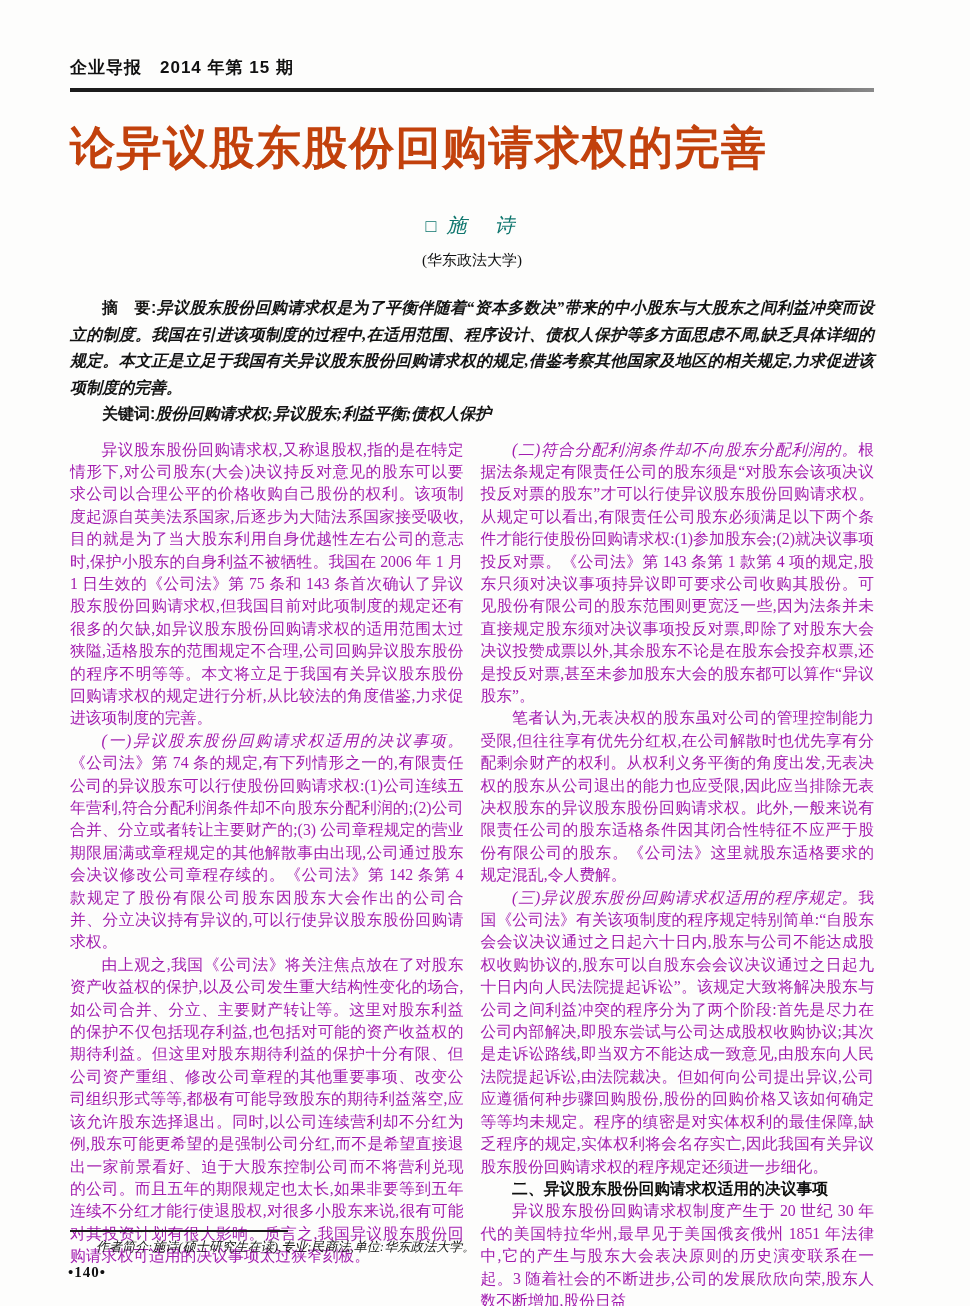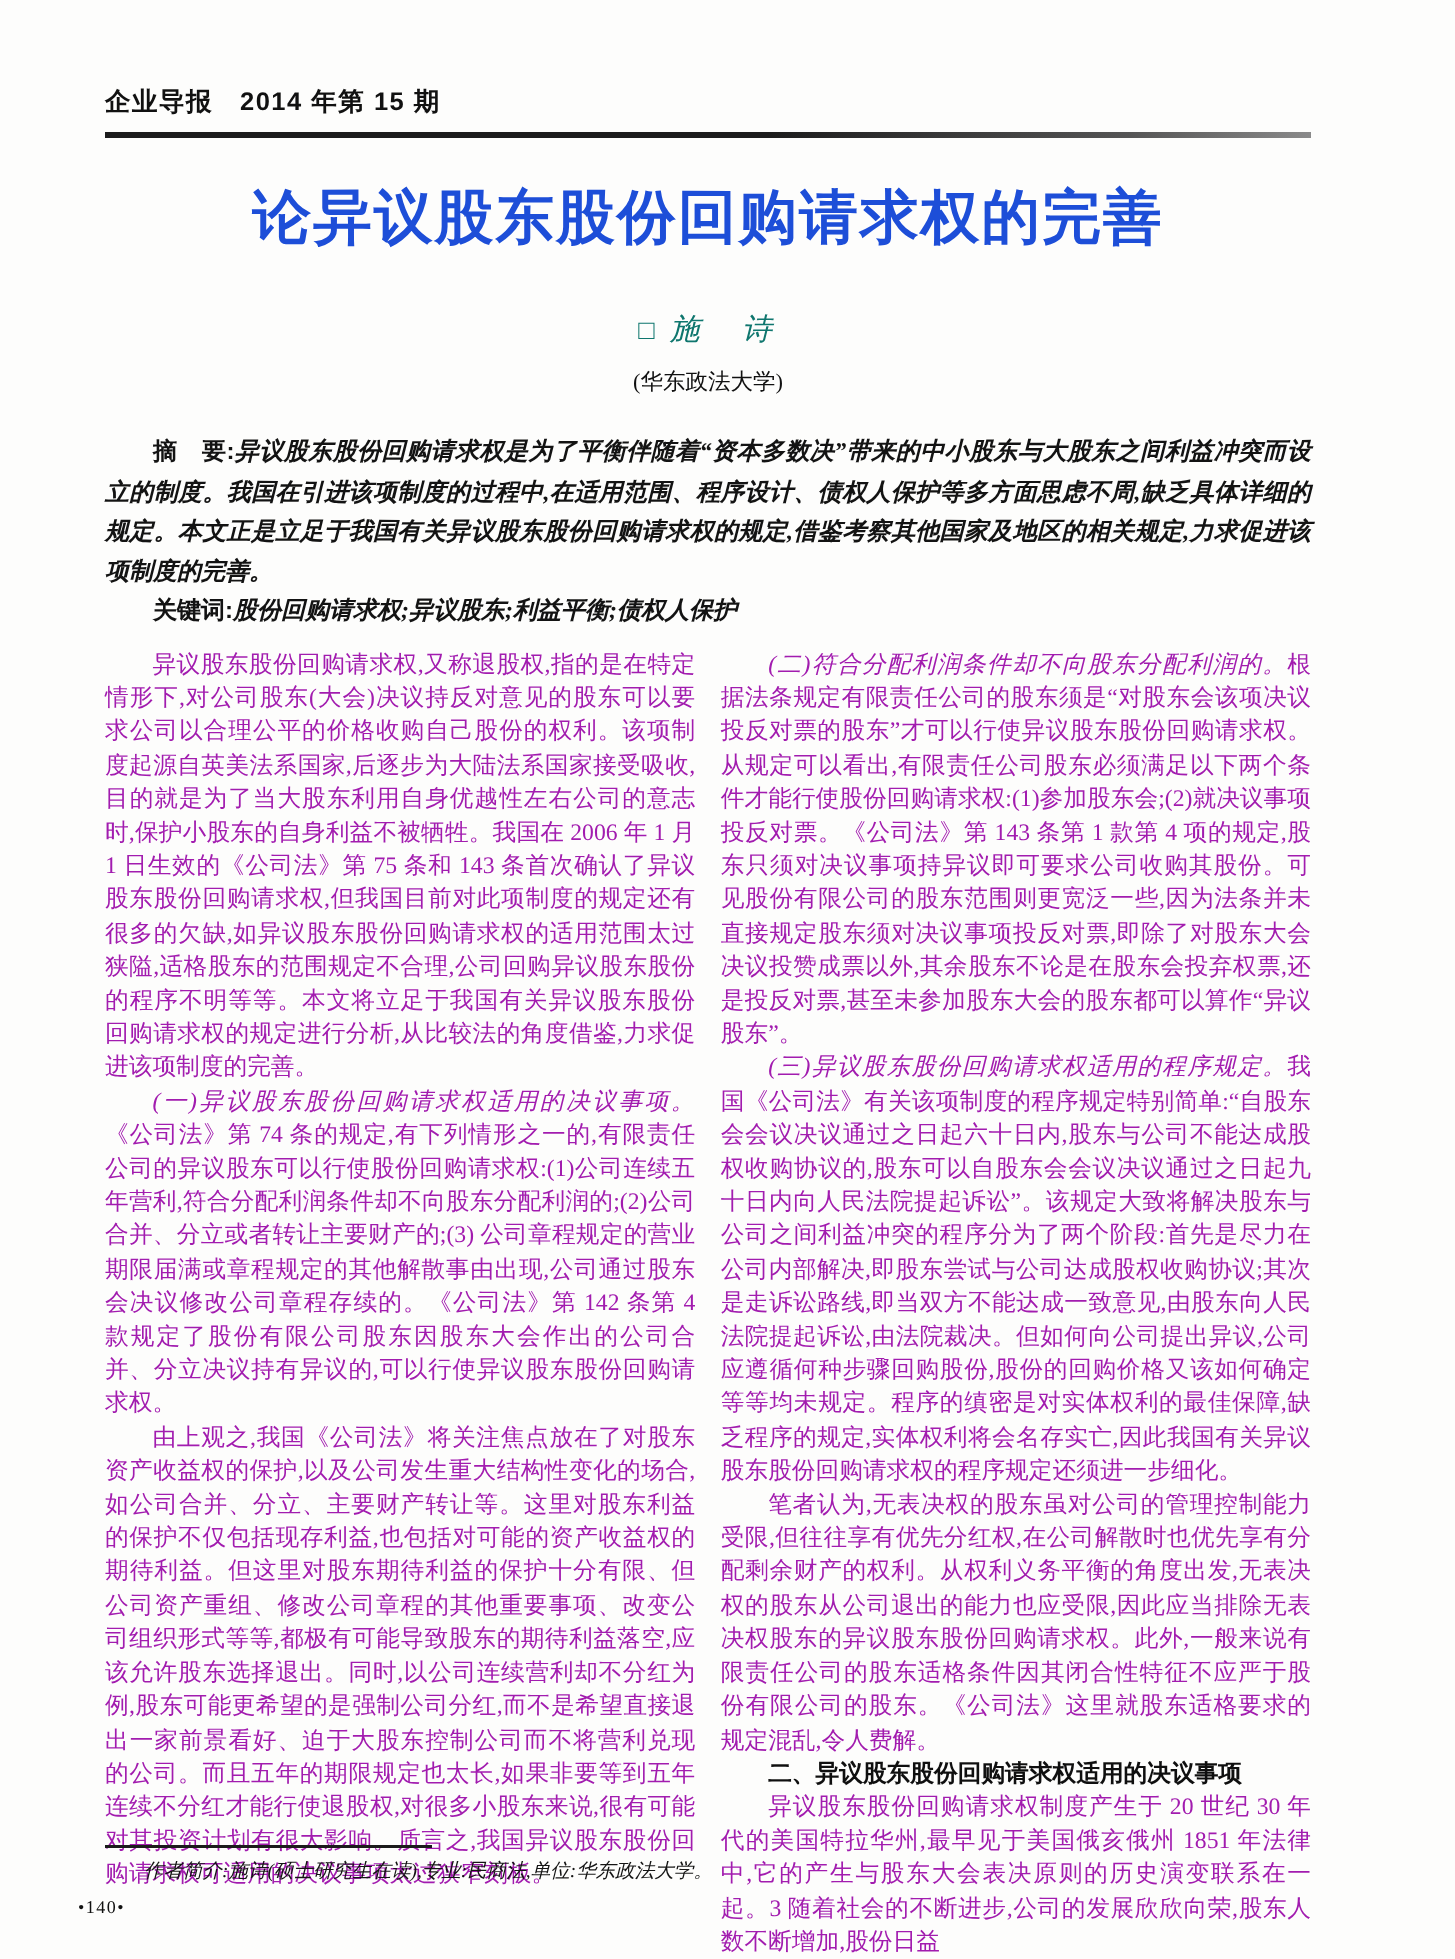--- a/index.html
+++ b/index.html
@@ -22,26 +22,26 @@
     letter-spacing: 1px;
     color: #111;
   }
   .header-rule {
     margin-top: 9px;
     height: 4px;
     background: linear-gradient(to right, #1c1c1c 0%, #1c1c1c 55%, #3a3a3a 70%, #555 85%, #8a8a8a 100%);
   }
   .title {
     margin: 26px 0 0 0;
-    text-align: center;
+    text-align: left;
     font-family: "Liberation Sans", "DejaVu Sans", sans-serif;
     font-weight: 900;
-    font-size: 39px;
+    font-size: 45px;
     letter-spacing: 1.5px;
-    color: #1d4ed8;
+    color: #c2410c;
   }
   .author-line {
     margin-top: 34px;
     text-align: center;
     font-size: 20px;
     font-style: italic;
     letter-spacing: 4px;
     color: #0f766e;
   }
   .author-marker {
@@ -113,24 +113,24 @@
     left: 70px;
     top: 1238px;
     width: 640px;
     font-size: 13px;
     font-style: italic;
     text-indent: 2em;
     color: #141414;
   }
   .page-number {
     position: absolute;
-    left: 52px;
+    left: 68px;
     top: 1264px;
-    font-weight: normal;
-    font-size: 12px;
+    font-weight: bold;
+    font-size: 15px;
     letter-spacing: 1px;
     color: #111;
   }
 </style>
 </head>
 <body>
 
 <div class="page">
 
   <div class="journal-header">企业导报　2014 年第 15 期</div>
@@ -149,22 +149,22 @@
   <div class="keywords"><span class="blk-label">关键词:</span><span>股份回购请求权;异议股东;利益平衡;债权人保护</span></div>
 
   <div class="columns">
     <div class="col" id="col-left">
         <div class="para">异议股东股份回购请求权,又称退股权,指的是在特定情形下,对公司股东(大会)决议持反对意见的股东可以要求公司以合理公平的价格收购自己股份的权利。该项制度起源自英美法系国家,后逐步为大陆法系国家接受吸收,目的就是为了当大股东利用自身优越性左右公司的意志时,保护小股东的自身利益不被牺牲。我国在 2006 年 1 月 1 日生效的《公司法》第 75 条和 143 条首次确认了异议股东股份回购请求权,但我国目前对此项制度的规定还有很多的欠缺,如异议股东股份回购请求权的适用范围太过狭隘,适格股东的范围规定不合理,公司回购异议股东股份的程序不明等等。本文将立足于我国有关异议股东股份回购请求权的规定进行分析,从比较法的角度借鉴,力求促进该项制度的完善。</div>
         <div class="para"><span class="lead">(一)异议股东股份回购请求权适用的决议事项。</span>《公司法》第 74 条的规定,有下列情形之一的,有限责任公司的异议股东可以行使股份回购请求权:(1)公司连续五年营利,符合分配利润条件却不向股东分配利润的;(2)公司合并、分立或者转让主要财产的;(3) 公司章程规定的营业期限届满或章程规定的其他解散事由出现,公司通过股东会决议修改公司章程存续的。《公司法》第 142 条第 4 款规定了股份有限公司股东因股东大会作出的公司合并、分立决议持有异议的,可以行使异议股东股份回购请求权。</div>
         <div class="para">由上观之,我国《公司法》将关注焦点放在了对股东资产收益权的保护,以及公司发生重大结构性变化的场合,如公司合并、分立、主要财产转让等。这里对股东利益的保护不仅包括现存利益,也包括对可能的资产收益权的期待利益。但这里对股东期待利益的保护十分有限、但公司资产重组、修改公司章程的其他重要事项、改变公司组织形式等等,都极有可能导致股东的期待利益落空,应该允许股东选择退出。同时,以公司连续营利却不分红为例,股东可能更希望的是强制公司分红,而不是希望直接退出一家前景看好、迫于大股东控制公司而不将营利兑现的公司。而且五年的期限规定也太长,如果非要等到五年连续不分红才能行使退股权,对很多小股东来说,很有可能对其投资计划有很大影响。质言之,我国异议股东股份回购请求权可适用的决议事项太过狭窄刻板。</div>
       </div>
     <div class="col" id="col-right">
         <div class="para"><span class="lead">(二)符合分配利润条件却不向股东分配利润的。</span>根据法条规定有限责任公司的股东须是“对股东会该项决议投反对票的股东”才可以行使异议股东股份回购请求权。从规定可以看出,有限责任公司股东必须满足以下两个条件才能行使股份回购请求权:(1)参加股东会;(2)就决议事项投反对票。《公司法》第 143 条第 1 款第 4 项的规定,股东只须对决议事项持异议即可要求公司收购其股份。可见股份有限公司的股东范围则更宽泛一些,因为法条并未直接规定股东须对决议事项投反对票,即除了对股东大会决议投赞成票以外,其余股东不论是在股东会投弃权票,还是投反对票,甚至未参加股东大会的股东都可以算作“异议股东”。</div>
+        <div class="para">笔者认为,无表决权的股东虽对公司的管理控制能力受限,但往往享有优先分红权,在公司解散时也优先享有分配剩余财产的权利。从权利义务平衡的角度出发,无表决权的股东从公司退出的能力也应受限,因此应当排除无表决权股东的异议股东股份回购请求权。此外,一般来说有限责任公司的股东适格条件因其闭合性特征不应严于股份有限公司的股东。《公司法》这里就股东适格要求的规定混乱,令人费解。</div>
         <div class="para"><span class="lead">(三)异议股东股份回购请求权适用的程序规定。</span>我国《公司法》有关该项制度的程序规定特别简单:“自股东会会议决议通过之日起六十日内,股东与公司不能达成股权收购协议的,股东可以自股东会会议决议通过之日起九十日内向人民法院提起诉讼”。该规定大致将解决股东与公司之间利益冲突的程序分为了两个阶段:首先是尽力在公司内部解决,即股东尝试与公司达成股权收购协议;其次是走诉讼路线,即当双方不能达成一致意见,由股东向人民法院提起诉讼,由法院裁决。但如何向公司提出异议,公司应遵循何种步骤回购股份,股份的回购价格又该如何确定等等均未规定。程序的缜密是对实体权利的最佳保障,缺乏程序的规定,实体权利将会名存实亡,因此我国有关异议股东股份回购请求权的程序规定还须进一步细化。</div>
-        <div class="para">笔者认为,无表决权的股东虽对公司的管理控制能力受限,但往往享有优先分红权,在公司解散时也优先享有分配剩余财产的权利。从权利义务平衡的角度出发,无表决权的股东从公司退出的能力也应受限,因此应当排除无表决权股东的异议股东股份回购请求权。此外,一般来说有限责任公司的股东适格条件因其闭合性特征不应严于股份有限公司的股东。《公司法》这里就股东适格要求的规定混乱,令人费解。</div>
         <div class="sec-heading">二、异议股东股份回购请求权适用的决议事项</div>
         <div class="para">异议股东股份回购请求权制度产生于 20 世纪 30 年代的美国特拉华州,最早见于美国俄亥俄州 1851 年法律中,它的产生与股东大会表决原则的历史演变联系在一起。3 随着社会的不断进步,公司的发展欣欣向荣,股东人数不断增加,股份日益</div>
       </div>
   </div>
 
   <div class="footnote-rule"></div>
   <div class="footnote">作者简介:施诗(硕士研究生在读),专业:民商法,单位:华东政法大学。</div>
   <div class="page-number">•140•</div>
 
 </div>

